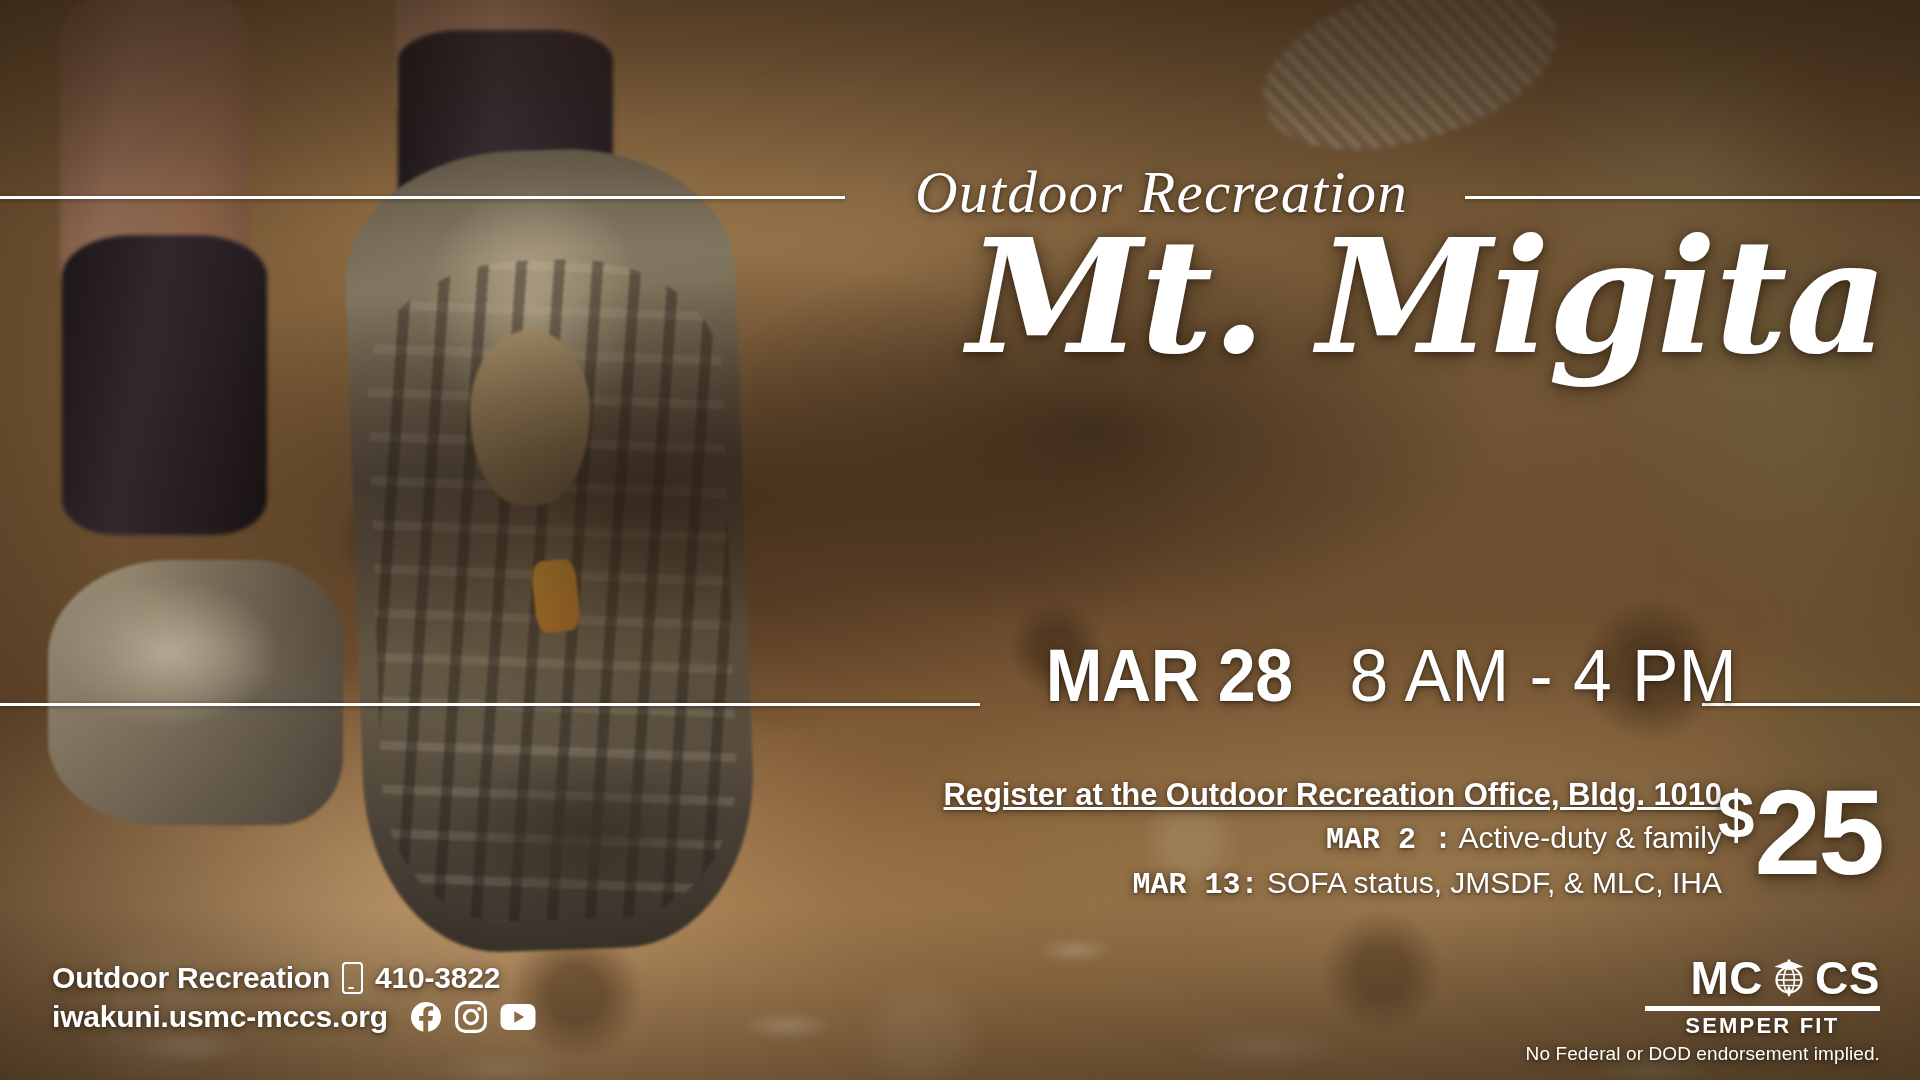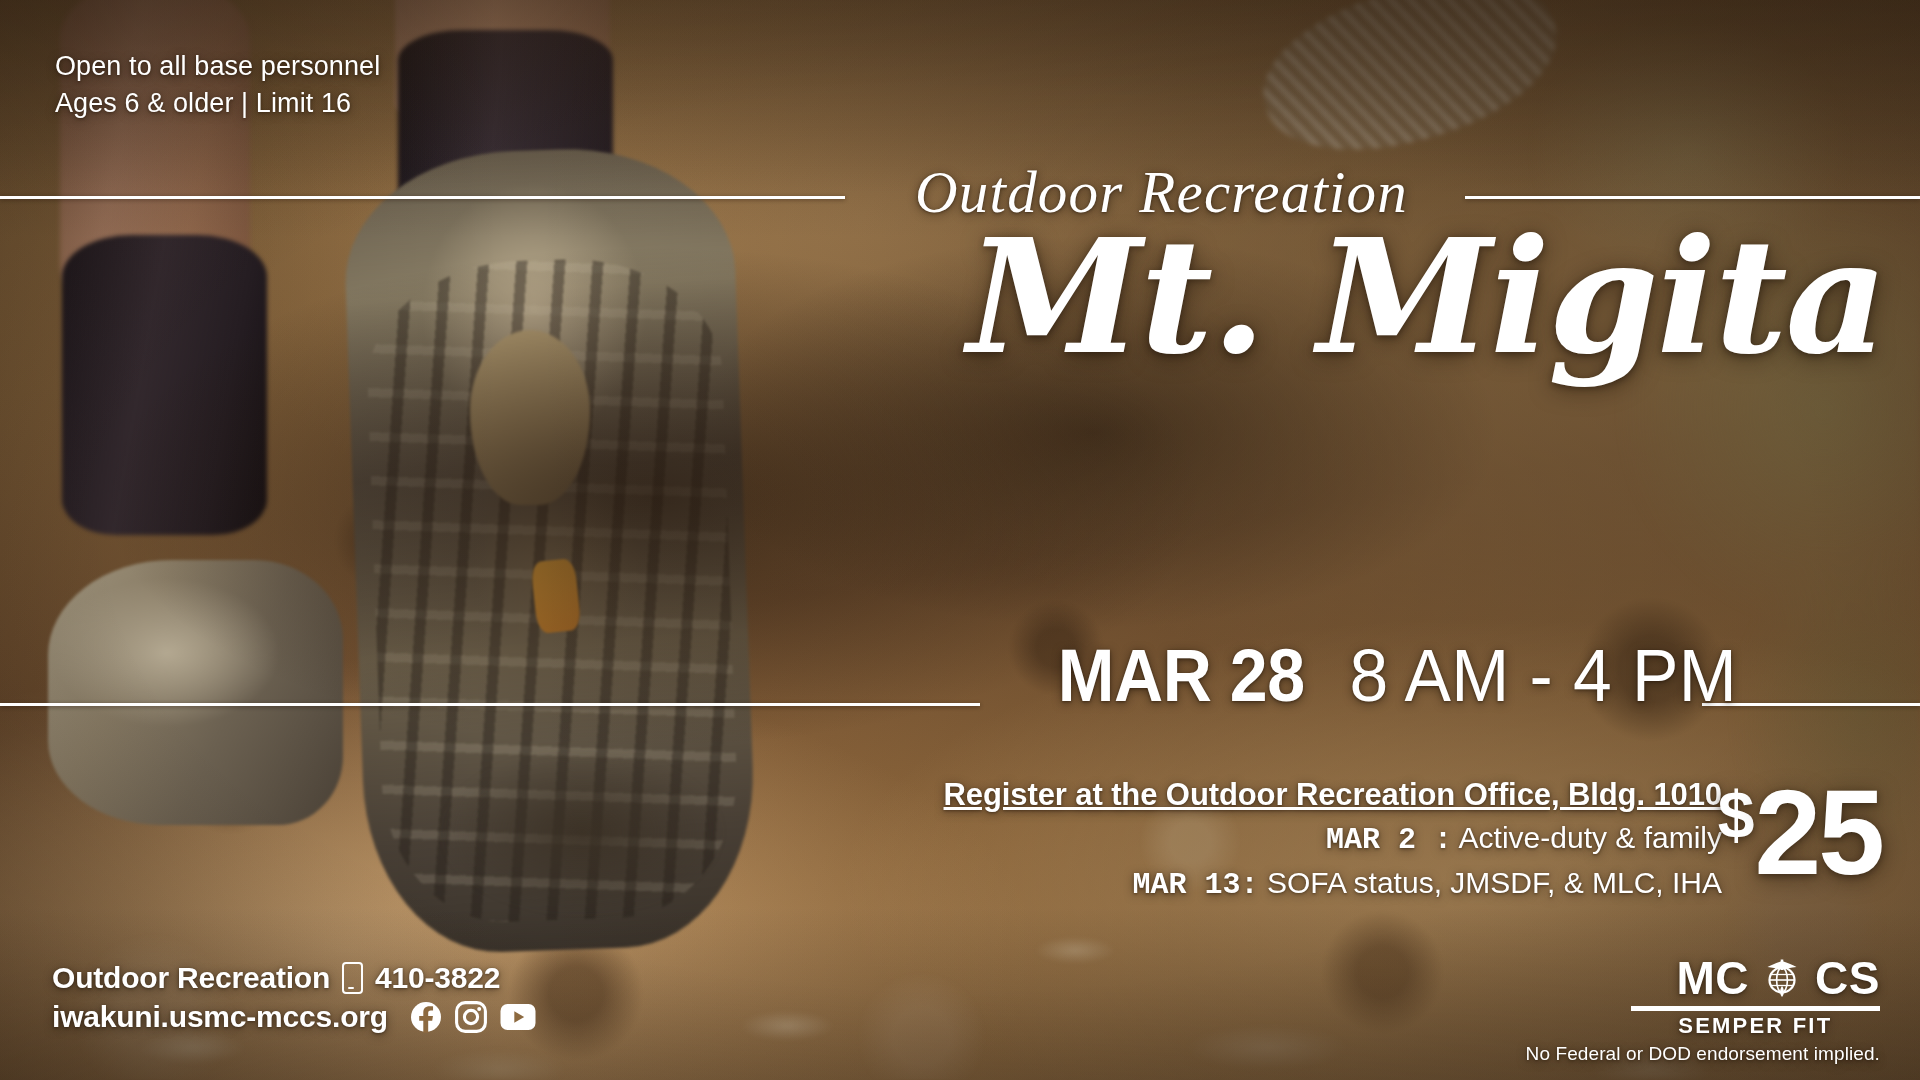--- a/index.html
+++ b/index.html
@@ -205,21 +205,21 @@
     font-family: "DejaVu Serif", "Liberation Serif", serif;
     font-style: italic; font-weight: 700;
     font-size: 158px; line-height: 0.92;
     letter-spacing: -2px; white-space: nowrap;
     margin: 0;
   }
   #title-line-2 { font-size: 166px; margin-top: -8px; letter-spacing: -3px; }
 
   #datetime {
     position: absolute; top: 633px; right: 170px;
-    white-space: nowrap; display: flex; align-items: baseline; gap: 22px;
+    white-space: nowrap; display: flex; align-items: baseline; gap: 34px;
   }
   #date-part {
     font-size: 74px; font-weight: 700; letter-spacing: -0.5px;
     transform: scaleX(0.92); transform-origin: right baseline;
   }
   #time-part {
     font-size: 74px; font-weight: 300; letter-spacing: 0.5px;
     transform: scaleX(0.94); transform-origin: left baseline;
   }
 
@@ -261,21 +261,21 @@
   .social svg { display: block; }
 
   
   #logos {
     position: absolute; right: 40px; top: 955px;
     display: flex; align-items: flex-start; gap: 40px;
   }
   #mccs-logo { text-align: center; }
   #mccs-top {
     font-size: 46px; font-weight: 700; letter-spacing: 0.5px;
-    display: flex; align-items: center; justify-content: center; gap: 10px;
+    display: flex; align-items: center; justify-content: center; gap: 3px;
     line-height: 1;
     margin-left: 46px;
   }
   .mccs-eagle { width: 44px; height: 44px; position: relative; margin: 0 1px; }
   #mccs-divider { height: 5px; background: #fff; margin: 5px 0 4px; }
   #mccs-bottom { font-size: 22px; font-weight: 700; letter-spacing: 2.2px; line-height: 1; }
   #boingo-logo { position: relative; padding-top: 6px; }
   #boingo-word { font-size: 56px; font-weight: 700; letter-spacing: -1.5px; line-height: 1; }
   #boingo-wifi { position: absolute; top: -28px; left: 62px; width: 72px; height: 44px; }
 
@@ -306,24 +306,20 @@
   <div class="sole-heel-pad"></div>
   <div class="sole-badge"></div>
   <div class="toe-dark"></div>
 
   <div class="bg-layer bg-shadow"></div>
   <div class="bg-layer bg-vignette"></div>
   <div class="bg-layer bg-scrim-right"></div>
   <div class="bg-layer bg-scrim-top"></div>
   <div class="bg-layer bg-scrim-bottom"></div>
 
-  <div id="eligibility" class="shadow-soft">
-    <div>Open to all base personnel</div>
-    <div>Ages 6  &amp; older | Limit 16</div>
-  </div>
 
   <div class="rule" id="rule-top"></div>
   <div id="rule-top-right"></div>
   <div class="rule" id="rule-bottom"></div>
   <div id="rule-bottom-right"></div>
 
   <div id="kicker" class="shadow-soft">Outdoor Recreation</div>
 
   <div id="title-block">
     <div class="title-line shadow-heavy" id="title-line-1">Mt. Migita</div>

